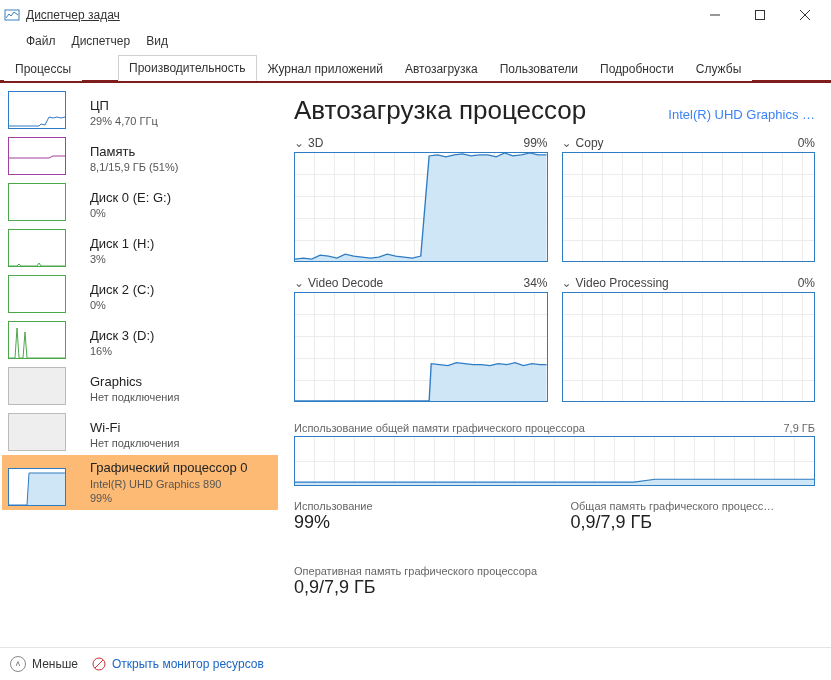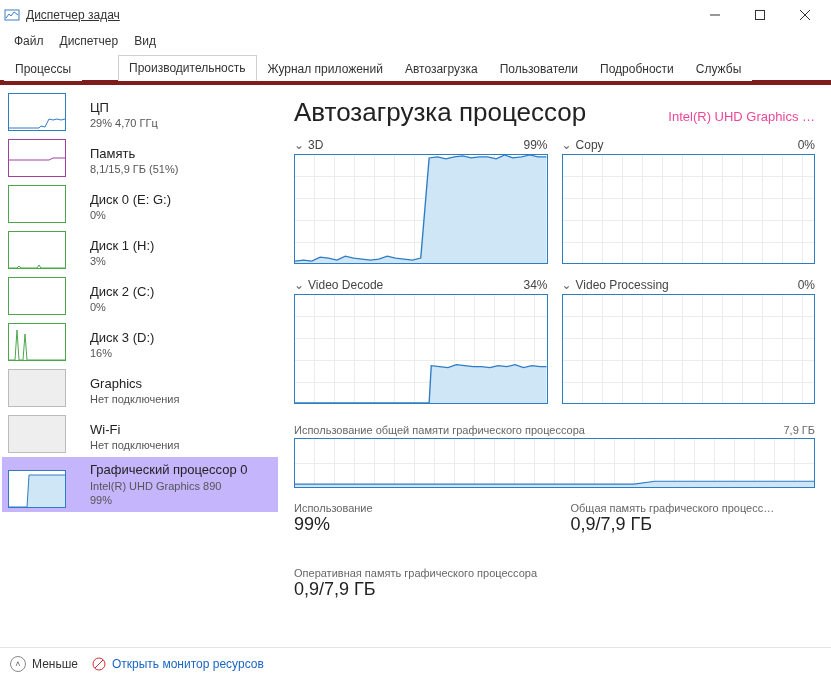--- a/index.html
+++ b/index.html
@@ -1,37 +1,37 @@
 <!DOCTYPE html>
 <html><head>
 <meta charset="utf-8">
 <style>
   * { box-sizing: border-box; margin: 0; padding: 0; }
   body { font-family: "Segoe UI", Arial, sans-serif; font-size: 12px; color: #222; background: #fff; width: 831px; height: 680px; overflow: hidden; display: flex; flex-direction: column; }
   .titlebar { display: flex; align-items: center; height: 30px; padding: 0 4px; }
   .titlebar .title { margin-left: 6px; font-size: 12px; color: #333; text-decoration: underline; }
   .winbtns { margin-left: auto; display: flex; }
   .winbtn { width: 45px; height: 30px; display: flex; align-items: center; justify-content: center; color: #555; }
-  .menubar { padding: 2px 12px 4px; display: flex; gap: 12px; font-size: 12px; color: #333; }
+  .menubar { padding: 2px 24px 4px; display: flex; gap: 12px; font-size: 12px; color: #333; }
   .menubar div { padding: 2px 2px; }
-  .tabs { display: flex; align-items: flex-end; border-bottom: 5px solid #7f1d1d; padding: 0 4px; text-align: center; }
+  .tabs { display: flex; align-items: flex-end; border-bottom: 3px solid #7f1d1d; padding: 0 4px; text-align: center; }
   .tab { padding: 5px 10px; font-size: 12px; color: #333; border: 1px solid transparent; border-bottom: none; position: relative; top: 1px; background: #fff; }
   .tab.active { border-color: #d0d0d0; border-bottom: 1px solid #fff; margin-left: 36px; }
   .content { flex: 1; display: flex; overflow: hidden; }
   .sidebar { width: 280px; padding: 4px 2px; overflow-y: auto; }
   .sbitem { display: flex; padding: 4px 6px; align-items: flex-end; gap: 24px; }
-  .sbitem.selected { background: #c4b5fd; }
+  .sbitem.selected { background: #fdba74; }
   .thumb { width: 58px; height: 38px; border: 1px solid #999; position: relative; overflow: hidden; background: #fff; flex-shrink: 0; }
   .sbtext { display: flex; flex-direction: column; line-height: 1.35; }
   .sbtext .t1 { font-size: 13px; }
   .sbtext .t2 { font-size: 11px; color: #555; }
   .main { flex: 1; padding: 12px 16px 12px 14px; overflow: hidden; }
   .header-row { display: flex; align-items: baseline; margin-bottom: 10px; }
   .htitle { font-size: 26px; font-weight: 300; color: #222; }
-  .hsub { margin-left: auto; font-size: 13px; color: #ec4899; white-space: nowrap; }
+  .hsub { margin-left: auto; font-size: 13px; color: #3b82f6; white-space: nowrap; }
   .quad { display: grid; grid-template-columns: 1fr 1fr; grid-auto-rows: auto; gap: 14px 14px; margin-bottom: 10px; }
   .plotwrap { }
   .plotlabel { display: flex; font-size: 12px; color: #444; margin-bottom: 2px; align-items: center; }
   .plotlabel .caret { color: #666; margin-right: 4px; }
   .plotlabel .pct { margin-left: auto; }
   .plot { height: 110px; border: 1px solid #2e7cc4; background:
       repeating-linear-gradient(to right, transparent 0 19px, #ececec 19px 20px),
       repeating-linear-gradient(to bottom, transparent 0 21px, #ececec 21px 22px),
       #fff; position: relative; overflow: hidden; }
   .memwrap { margin-top: 20px; }

